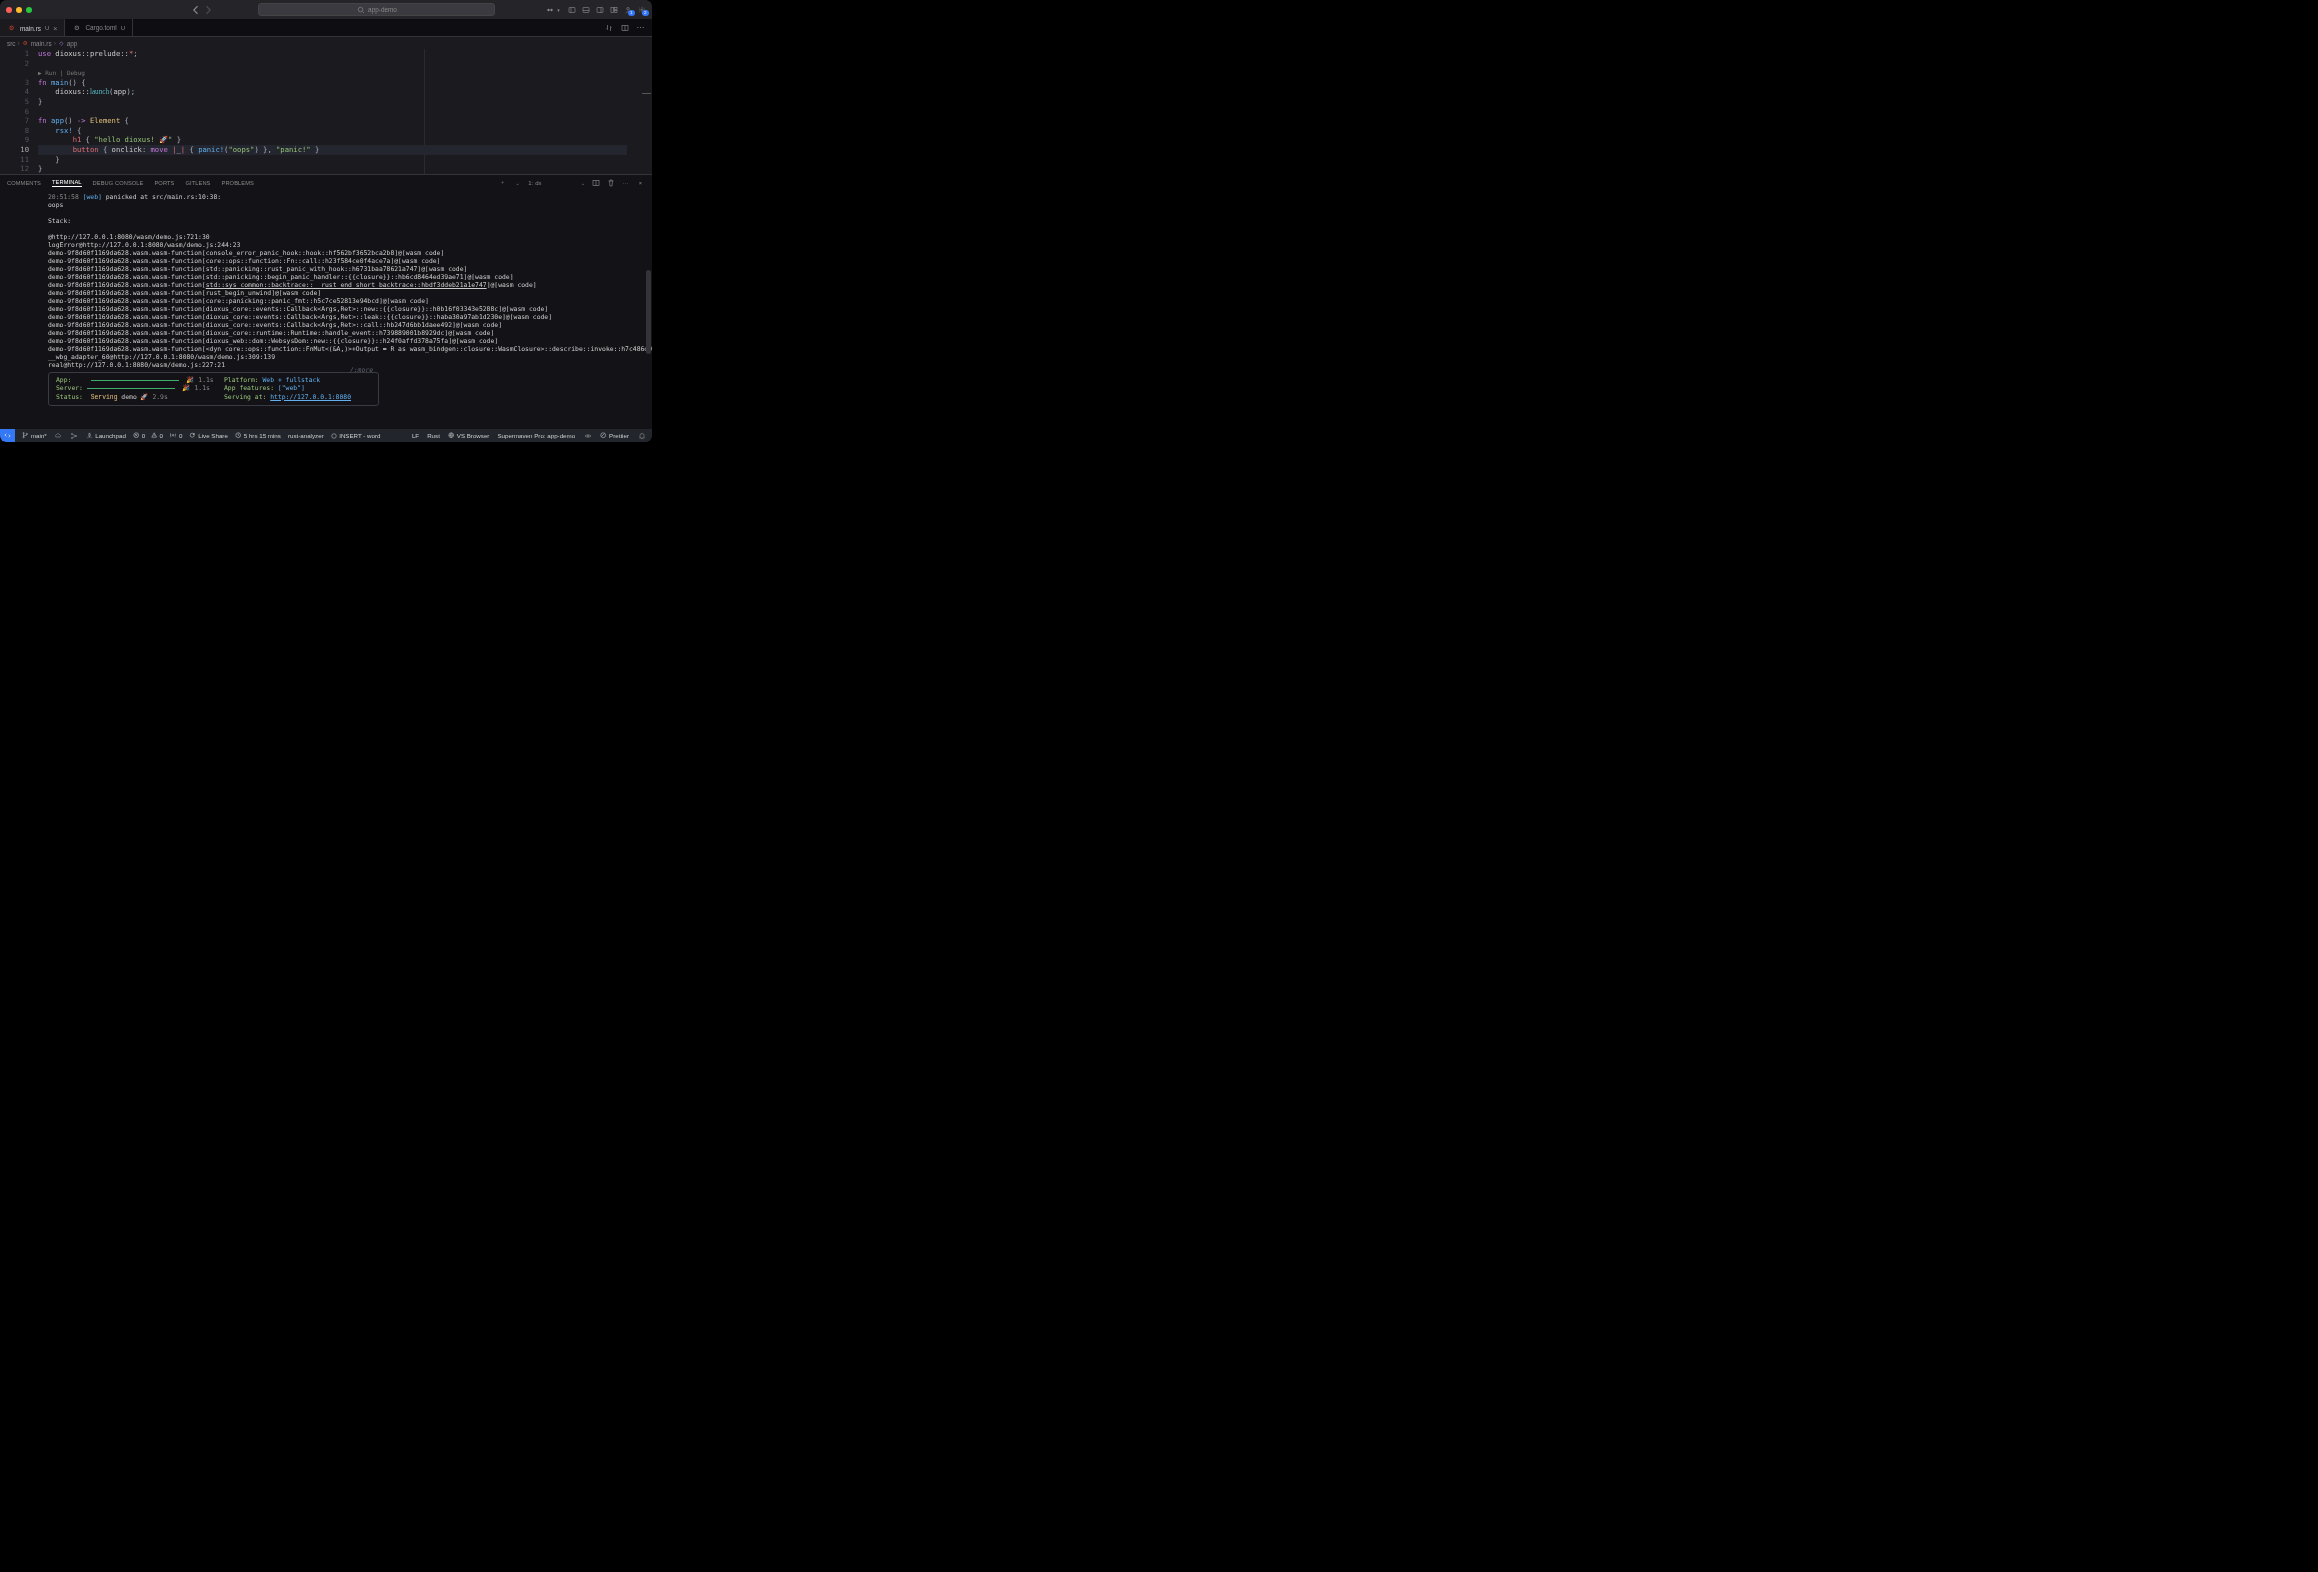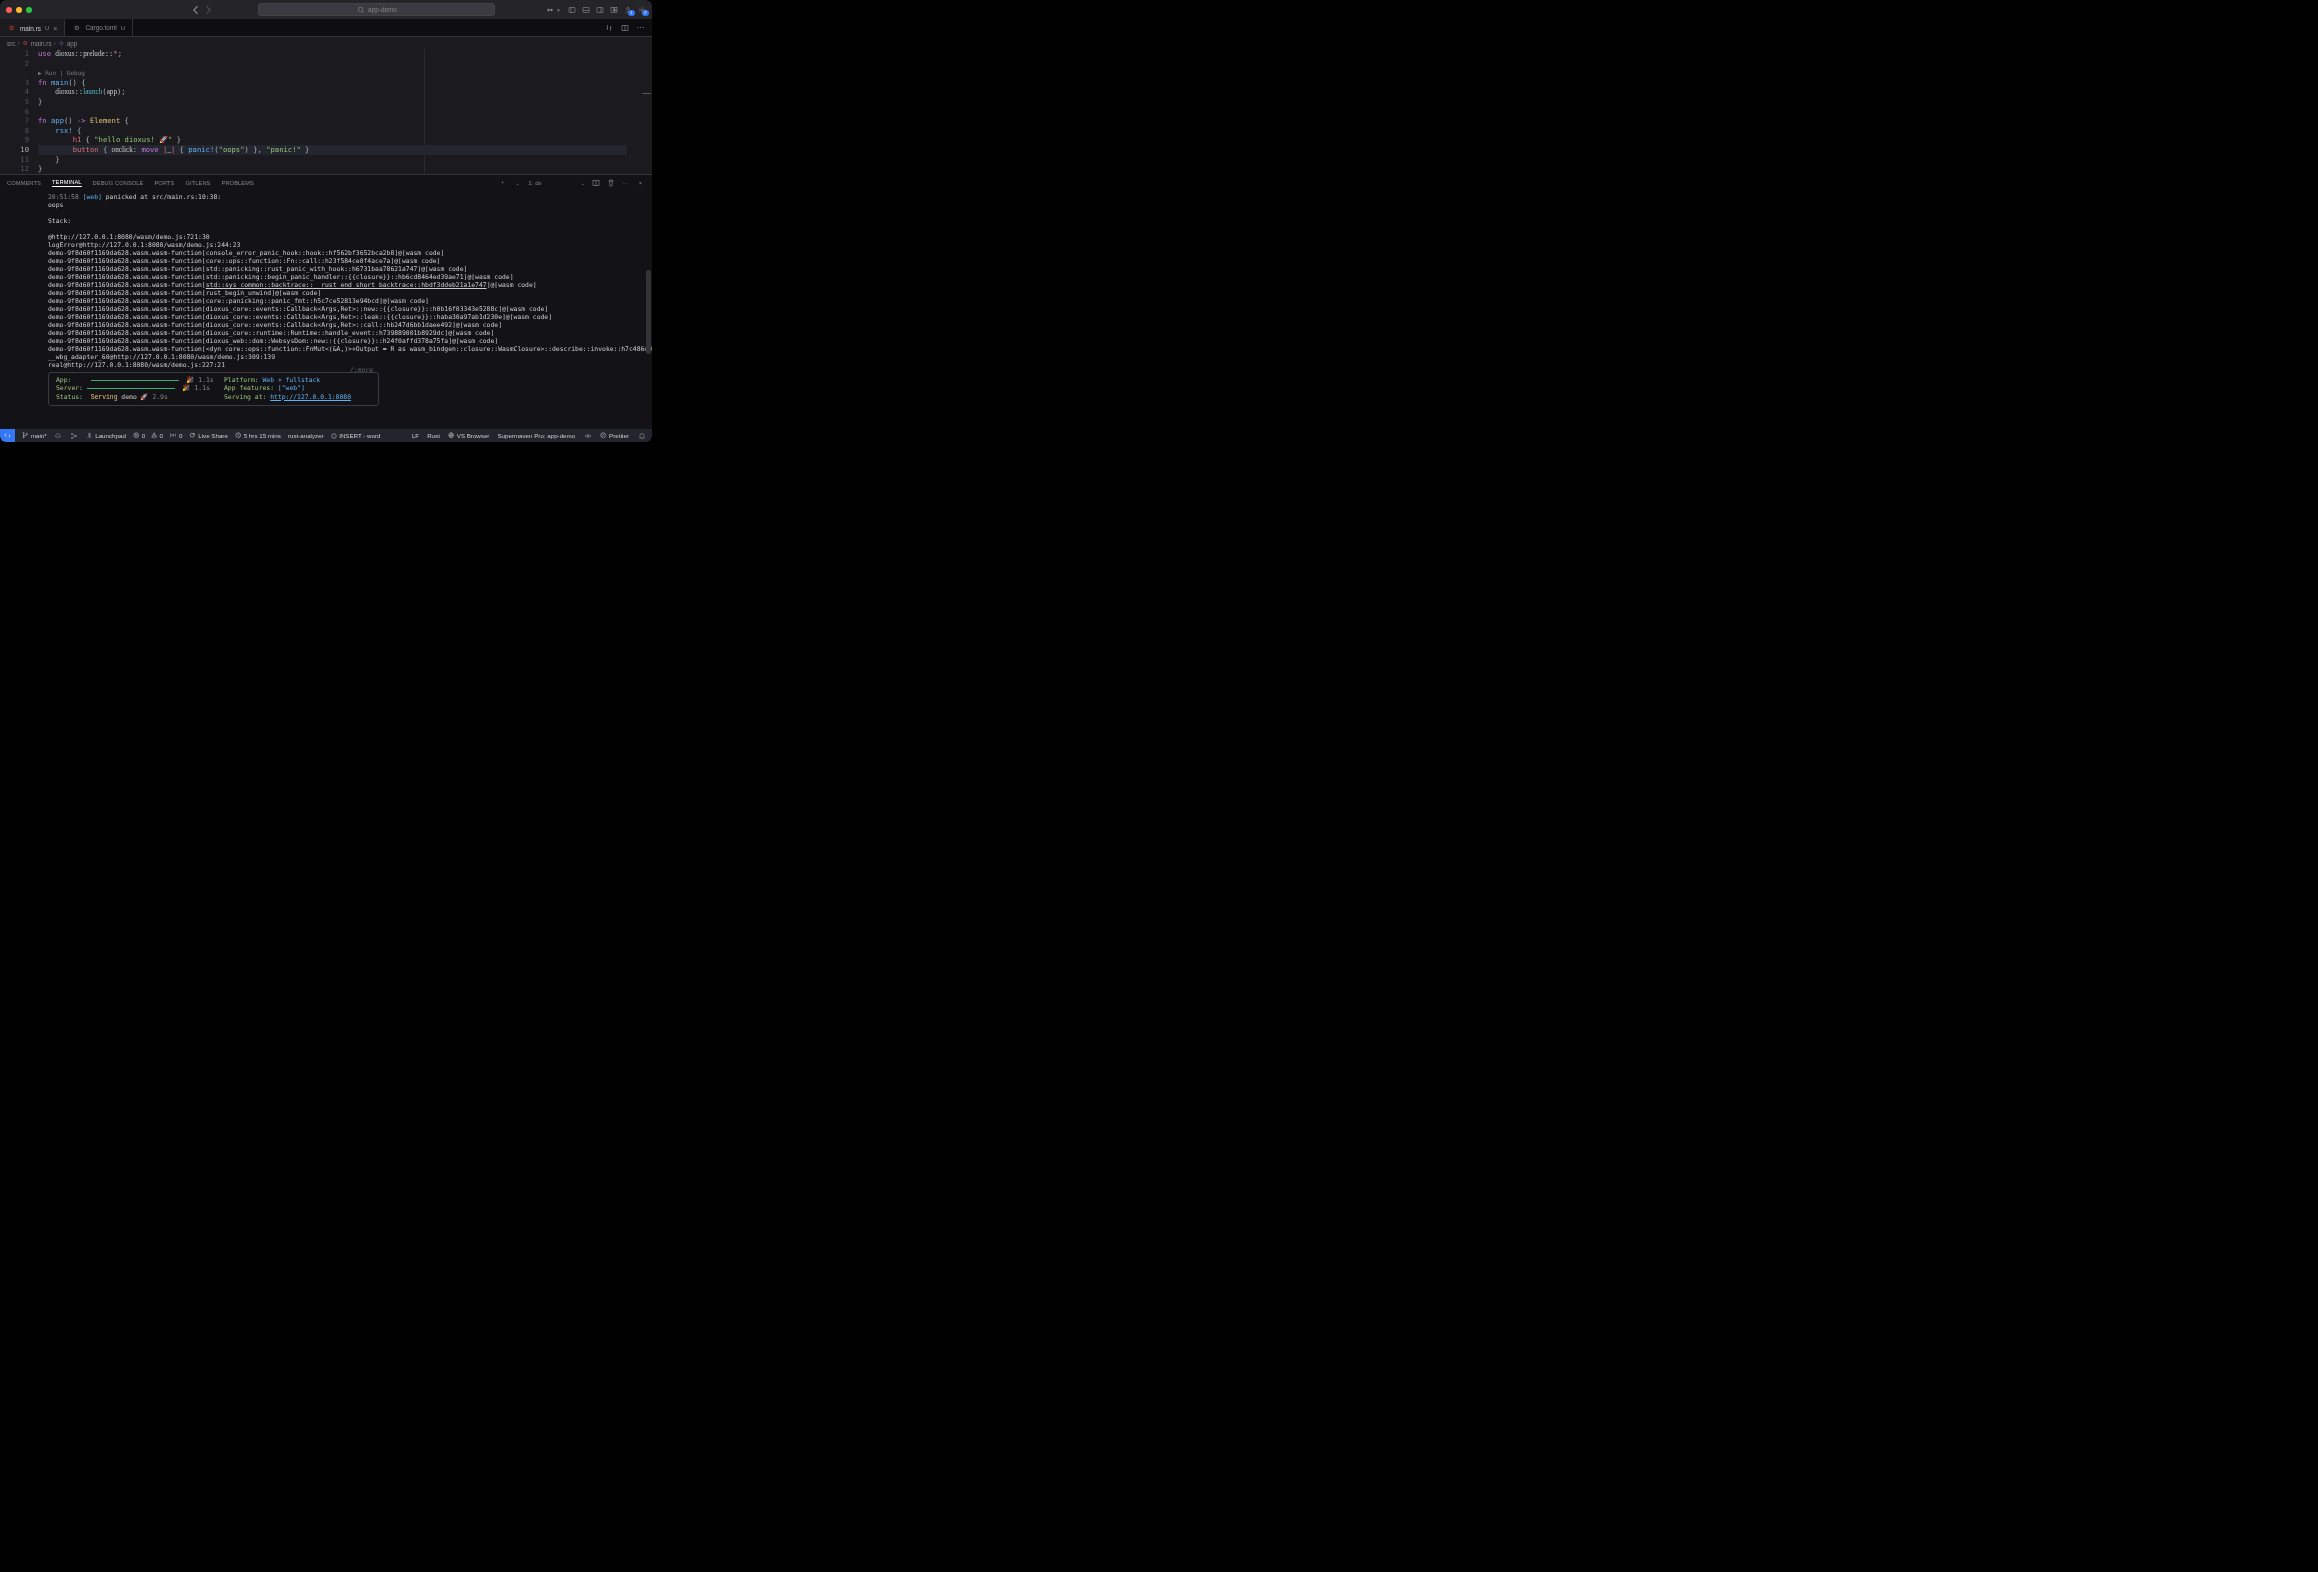--- a/index.html
+++ b/index.html
@@ -129,21 +129,21 @@
   .gutter .cur { color:#aaa;text-align:right; }
   .code { flex:1; position:relative; padding-right:5px;}
   .codeline { height:9.6px; white-space:pre; position:relative;}
   .codeline.hl { background:#23262e; }
   .codelens { color:#777; font-size:6px; padding-left:0px;}
   .ruler { position:absolute; top:0; bottom:0; left:386px; width:0.5px; background:#2a2a32;}
   .minimap { width:20px; background:var(--bg); border-left:0; position:relative;}
   .minimap .mark { position:absolute; right:1px; width:9px; height:1px; background:#555;}
   
   .tk-kw { color:#c678dd; }
-  .tk-ns { color:#cccccc;font-family:Liberation Serif, serif; }
+  .tk-ns { color:#cccccc; }
   .tk-op { color:#cccccc; }
   .tk-punc { color:#abb2bf; }
   .tk-type { color:#e5c07b;margin-top:27px; }
   .tk-macro { color:#61afef;margin-top:43px; }
   .tk-str { color:#98c379; }
   .tk-ident { color:#e06c75;text-align:right;}
   .tk-blue { color:#61afef;}
   .tk-cyan { color:#56b6c2;font-family:Liberation Serif, serif;}
   .tk-red { color:#e06c75;}
   

